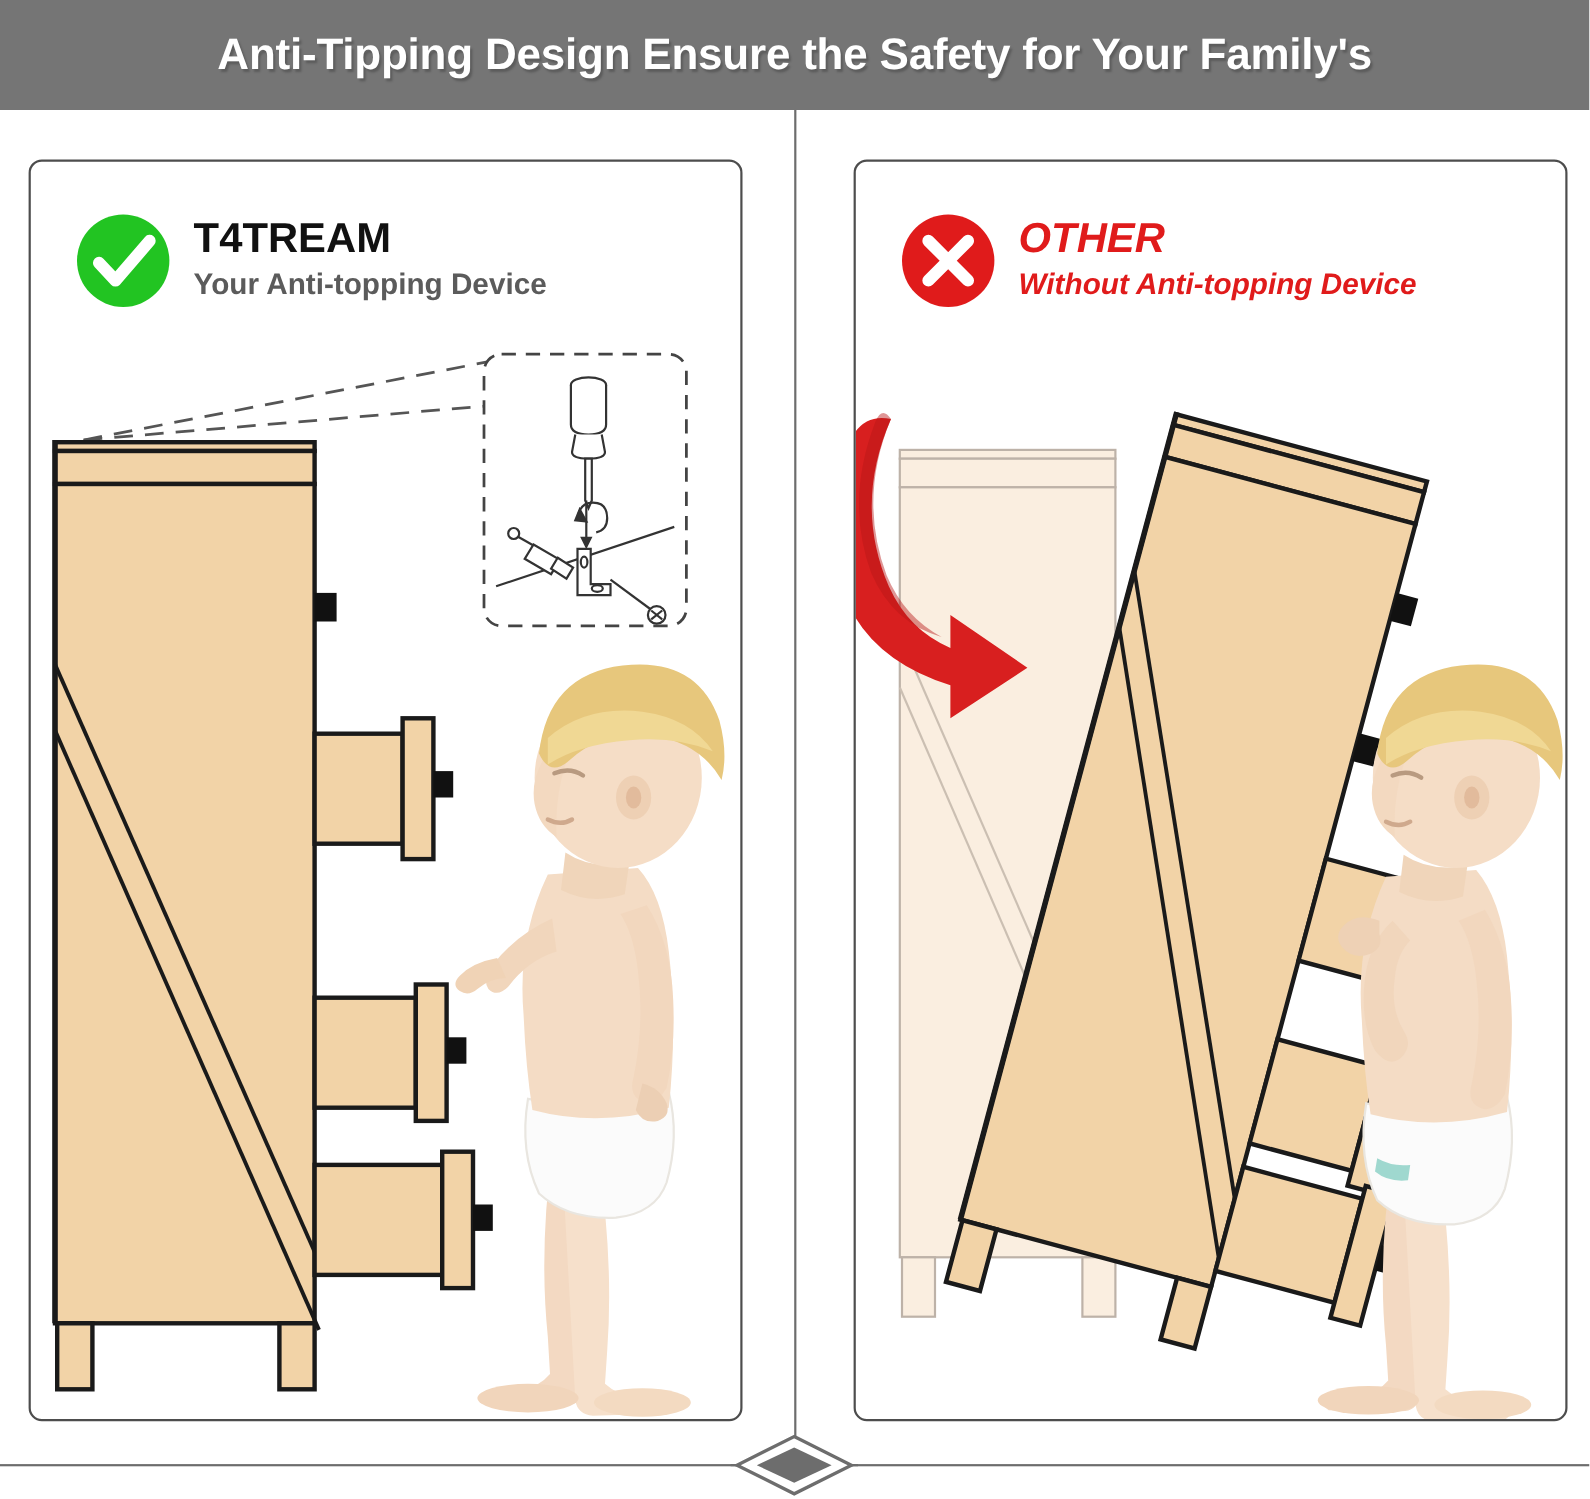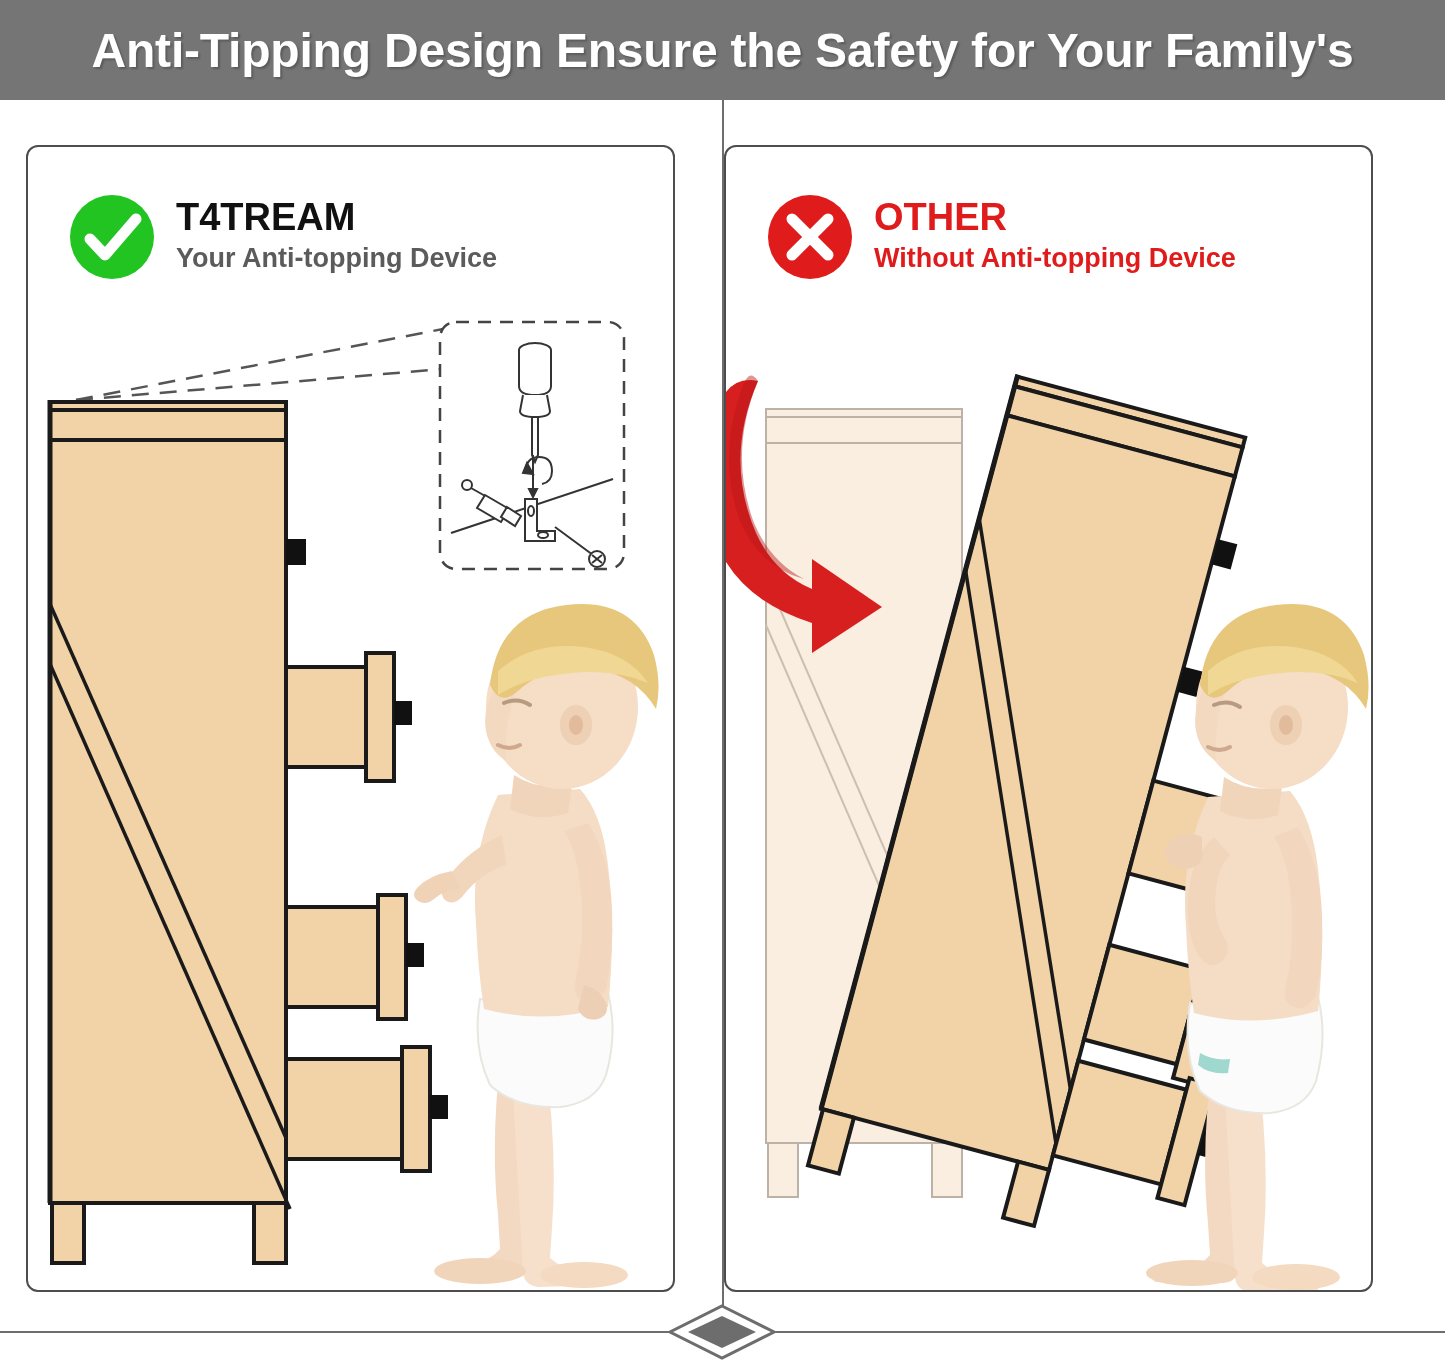--- a/index.html
+++ b/index.html
@@ -21,21 +21,21 @@
     left: 0; top: 0;
     width: 1445px;
     height: 100px;
     background: #757575;
     display: flex;
     align-items: center;
     justify-content: center;
   }
   .header-title {
     color: #ffffff;
-    font-size: 48px;
+    font-size: 40px;
     font-weight: bold;
     letter-spacing: -0.2px;
     text-shadow: 2px 2px 2px rgba(0,0,0,0.22);
     white-space: nowrap;
   }
 
   
   .stage {
     position: absolute;
     left: 0; top: 100px;
@@ -75,21 +75,21 @@
     position: absolute;
     top: 45px;
     width: 645px;
     height: 1143px;
     border: 2px solid #4d4d4d;
     border-radius: 12px;
     background: #ffffff;
     overflow: hidden;
   }
   .panel-left  { left: 26px; }
-  .panel-right { left: 724px; }
+  .panel-right { left: 776px; font-style: italic; }
 
   
   .panel-head {
     position: absolute;
     left: 42px;
     top: 48px;
     display: flex;
     align-items: flex-start;
     gap: 22px;
   }

